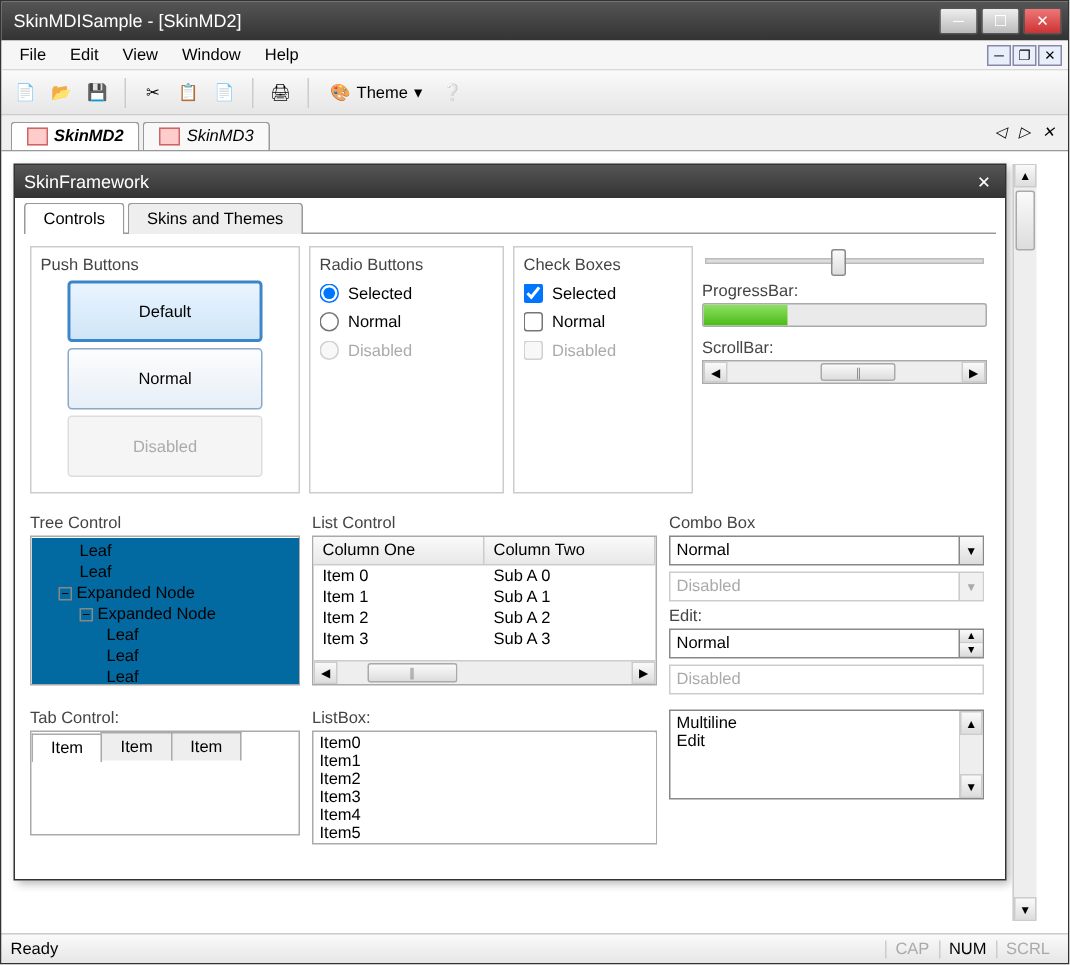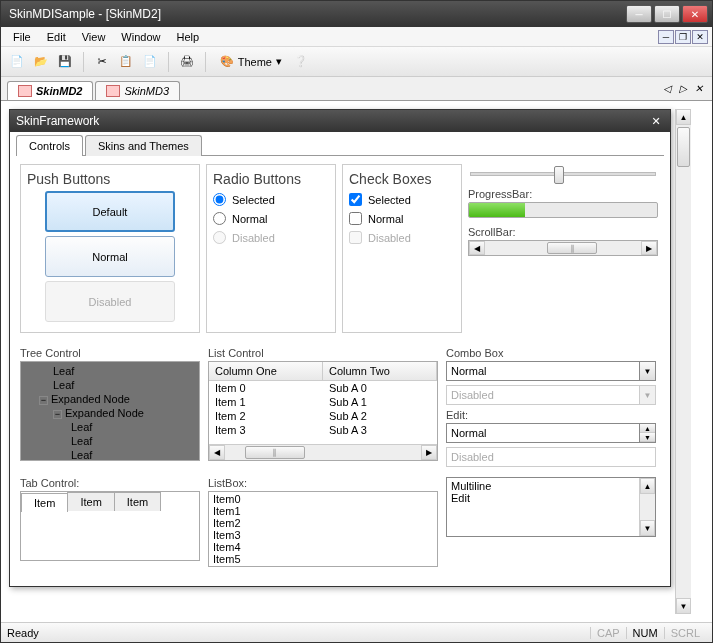--- a/index.html
+++ b/index.html
@@ -28,40 +28,40 @@
 .child-titlebar{height:22px;background:linear-gradient(#555,#333);color:#fff;display:flex;align-items:center;padding:0 6px;}
 .child-titlebar .ct{flex:1;font-size:12px;}
 .child-close{width:16px;height:14px;display:flex;align-items:center;justify-content:center;cursor:pointer;font-size:11px;}
 .child-body{flex:1;background:#fff;padding:2px 6px 6px;}
 .inner-tabs{display:flex;border-bottom:1px solid #999;}
 .inner-tab{padding:4px 12px;border:1px solid #999;border-bottom:none;background:#eee;margin-right:2px;cursor:pointer;position:relative;top:1px;border-radius:3px 3px 0 0;}
 .inner-tab.active{background:#fff;}
 .panel{padding:8px 4px;display:grid;grid-template-columns:180px 130px 120px 190px;gap:6px;}
 .group{border:1px solid #ccc;padding:6px;position:relative;}
 .group.noborder{border:none;padding:0;}
-.group-label{color:#444;margin:0 0 4px 0;font-size:14px;}
+.group-label{color:#444;margin:0 0 4px 0;font-size:11px;}
 .stack-label{color:#444;margin-bottom:2px;}
 .push-btn{display:block;width:130px;height:41px;margin:4px auto;border:1px solid #8aa8c8;background:linear-gradient(#fdfdfd,#e6eef7);border-radius:3px;cursor:pointer;}
 .push-btn.default{border:2px solid #3a86c8;background:linear-gradient(#eaf4ff,#cfe5f7);}
 .push-btn.disabled{color:#aaa;border-color:#ddd;background:#f5f5f5;cursor:default;}
 .radio,.check{display:flex;align-items:center;gap:6px;margin:6px 0;}
 .radio input,.check input{cursor:pointer;}
 .disabled-text{color:#aaa;}
 .slider-track{height:4px;background:#ddd;border:1px solid #bbb;position:relative;margin:8px 2px 12px;}
 .slider-thumb{position:absolute;top:-7px;left:45%;width:10px;height:18px;background:linear-gradient(#fafafa,#ddd);border:1px solid #888;border-radius:2px;cursor:pointer;}
 .progress{height:16px;border:1px solid #aaa;background:#eaeaea;border-radius:2px;overflow:hidden;margin-bottom:8px;}
 .progress-fill{height:100%;width:30%;background:linear-gradient(#8ee065,#4cbb17);}
 .scrollbar{height:16px;border:1px solid #aaa;display:flex;align-items:center;background:#eee;}
 .sb-btn{width:16px;height:100%;display:flex;align-items:center;justify-content:center;border:1px solid #ccc;background:linear-gradient(#fafafa,#ddd);cursor:pointer;font-size:8px;}
 .sb-track{flex:1;position:relative;height:100%;}
 .sb-thumb{position:absolute;left:40%;top:1px;bottom:1px;width:50px;background:linear-gradient(#fafafa,#ddd);border:1px solid #aaa;border-radius:2px;cursor:pointer;display:flex;align-items:center;justify-content:center;font-size:8px;color:#888;}
 .row2{display:grid;grid-template-columns:180px 230px 210px;gap:8px;margin-top:6px;padding:0 4px;}
 .row3{display:grid;grid-template-columns:180px 230px 210px;gap:8px;margin-top:6px;padding:0 4px;}
 .section-label{color:#444;margin-bottom:2px;}
-.tree{border:1px solid #aaa;height:100px;overflow:auto;background:#737373;padding:2px;}
+.tree{border:1px solid #aaa;height:100px;overflow:auto;background:#0369a1;padding:2px;}
 .tree-item{padding:1px 0;white-space:nowrap;}
 .indent1{padding-left:30px;}
 .indent2{padding-left:16px;}
 .indent3{padding-left:30px;}
 .indent4{padding-left:48px;}
 .expander{display:inline-block;width:9px;height:9px;border:1px solid #888;text-align:center;line-height:7px;font-size:9px;margin-right:3px;cursor:pointer;}
 .listview{border:1px solid #aaa;height:100px;background:#fff;display:flex;flex-direction:column;}
 .lv-header{display:flex;background:linear-gradient(#fafafa,#e8e8e8);border-bottom:1px solid #ccc;}
 .lv-header div{flex:1;padding:3px 6px;border-right:1px solid #ccc;cursor:pointer;}
 .lv-body{flex:1;overflow:auto;}

